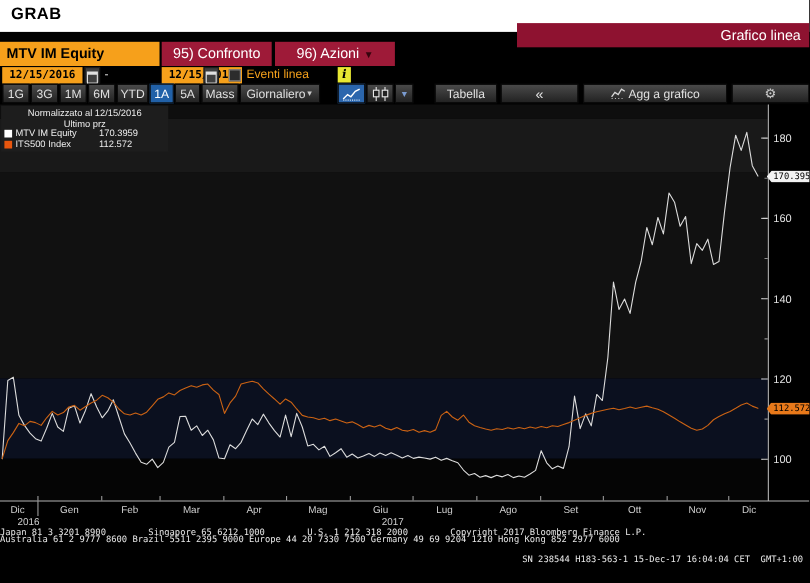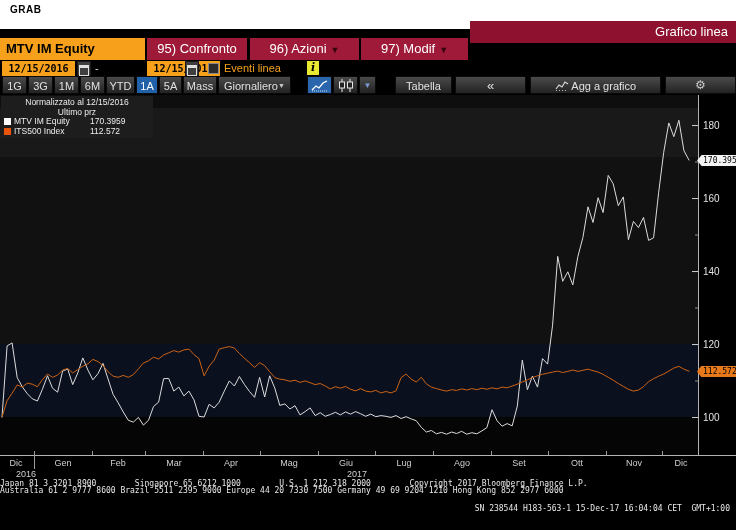--- a/index.html
+++ b/index.html
@@ -2,21 +2,21 @@
 <html><head>
 <meta charset="utf-8">
 <style>
   html,body{margin:0;padding:0;background:#000;}
   .app{position:relative;width:736px;height:530px;background:#000;overflow:hidden;
        font-family:"Liberation Sans",sans-serif;-webkit-font-smoothing:none;}
   .abs{position:absolute;}
 
   
   .grab-bar{left:0;top:0;width:736px;height:29px;background:#ffffff;}
-  .grab-title{left:10px;top:4px;font-size:10px;font-weight:bold;color:#000;letter-spacing:0.5px;}
+  .grab-title{left:10px;top:4px;font-size:15px;font-weight:bold;color:#000;letter-spacing:0.5px;}
 
   
   .ticker-field{left:0;top:38px;width:145px;height:22px;background:#f6a01b;color:#000;
                 font-size:13px;font-weight:600;line-height:22px;padding-left:6px;box-sizing:border-box;}
   .red-btn{top:38px;height:22px;background:#9e1a38;color:#fff;font-size:13px;line-height:22px;
            text-align:center;cursor:default;}
   .red-btn .drop{color:#35040d;font-size:9px;margin-left:4px;}
   .red-titlebar{left:470px;top:21px;width:266px;height:22px;background:#8e1230;color:#fff;
                 font-size:13px;line-height:22px;text-align:right;padding-right:8px;box-sizing:border-box;}
 
@@ -64,23 +64,20 @@
   <div class="abs grab-bar">
     <div class="abs grab-title">GRAB</div>
   </div>
 
   <div class="abs ticker-field">MTV IM Equity</div>
   <div class="abs red-btn" style="left:147px;width:100px;">
     <span>95) Confronto</span>
   </div>
   <div class="abs red-btn" style="left:250px;width:109px;">
     <span>96) Azioni</span><span class="drop">▼</span>
-  </div>
-  <div class="abs red-btn" style="left:361px;width:107px;">
-    <span>97) Modif</span><span class="drop">▼</span>
   </div>
   <div class="abs red-titlebar">Grafico linea</div>
 
   <div class="abs date-field" style="left:2px;">12/15/2016</div>
   <div class="abs cal-btn" style="left:77px;">
       <div class="cal-glyph"></div>
     </div>
   <div class="abs date-dash">-</div>
   <div class="abs date-field" style="left:110px;margin-left:37px;">12/15/2017</div>
   <div class="abs cal-btn" style="left:185px;">

